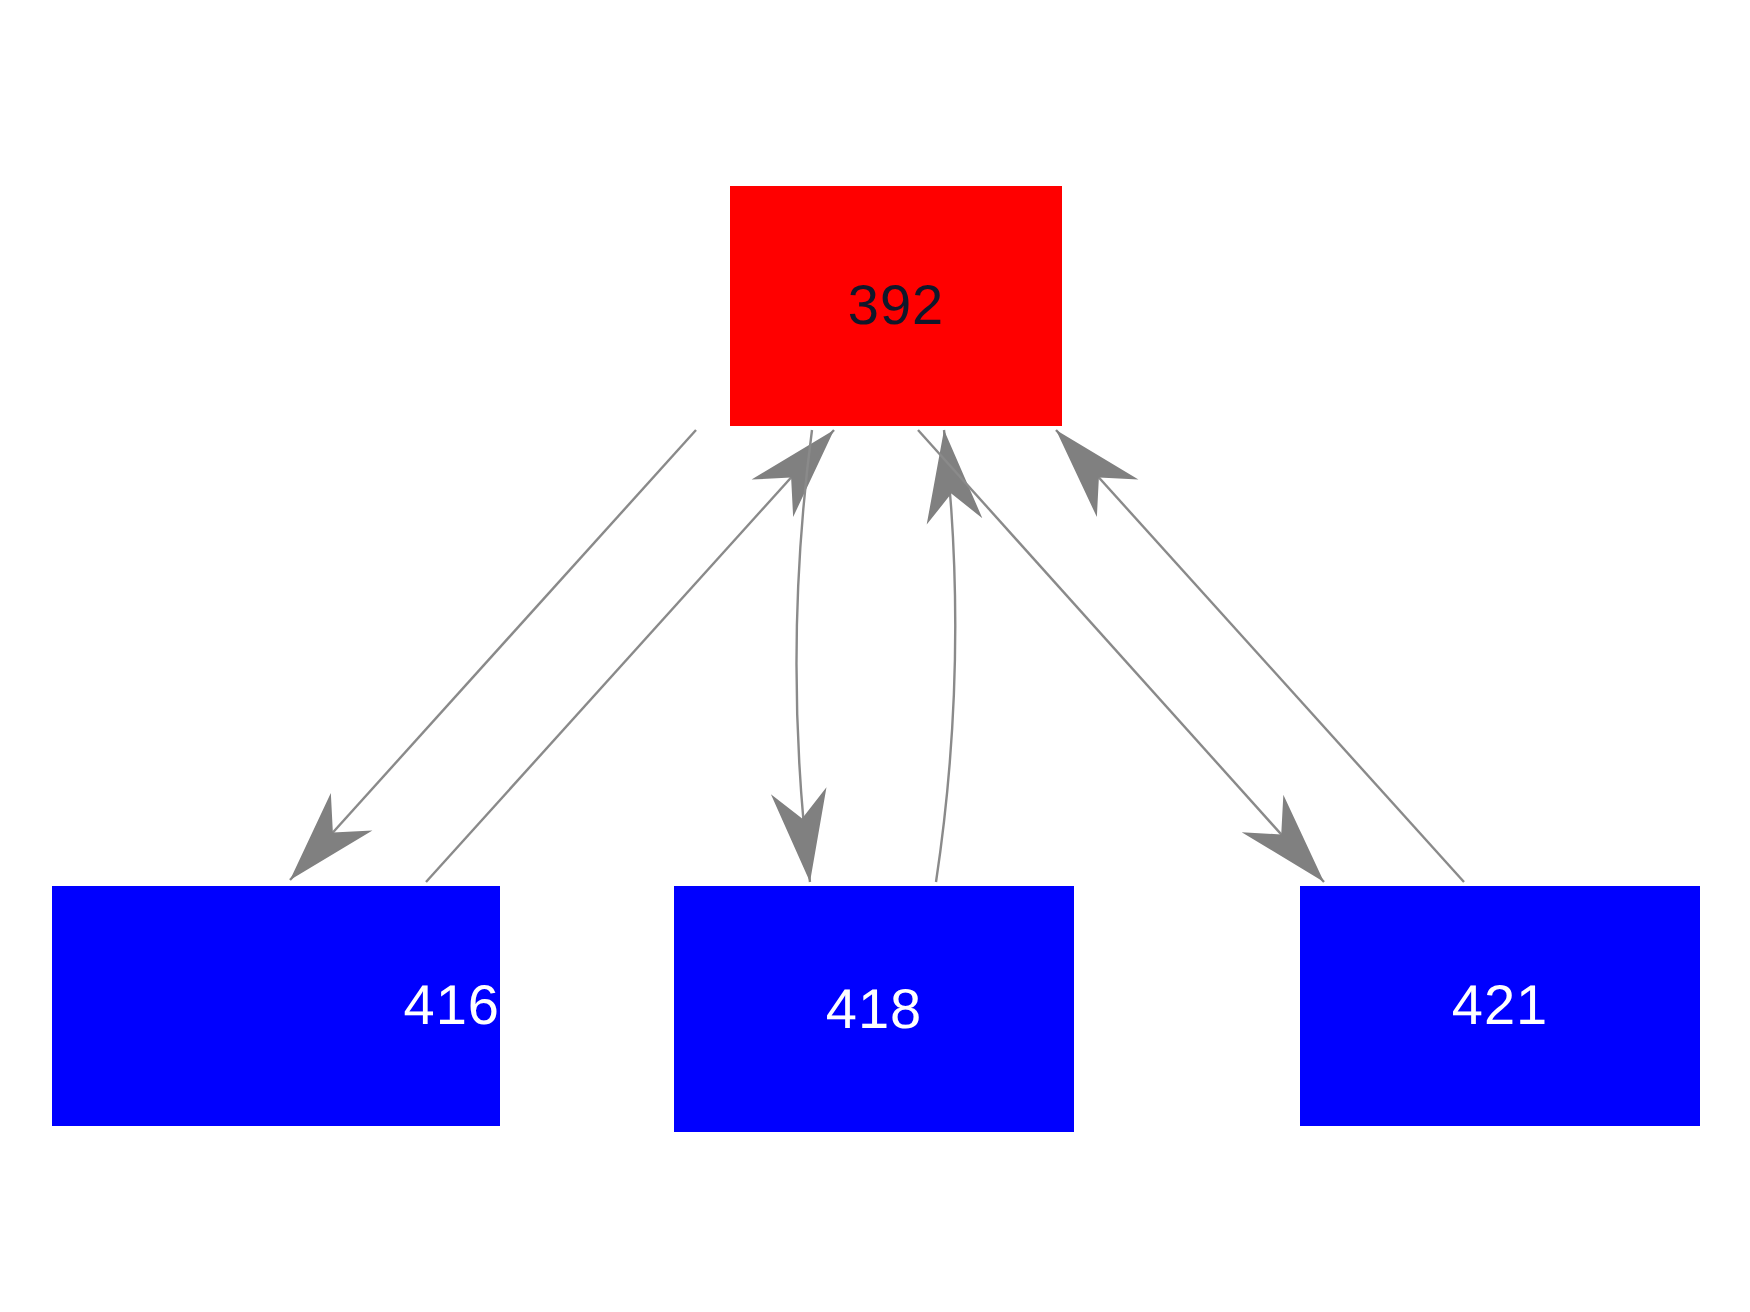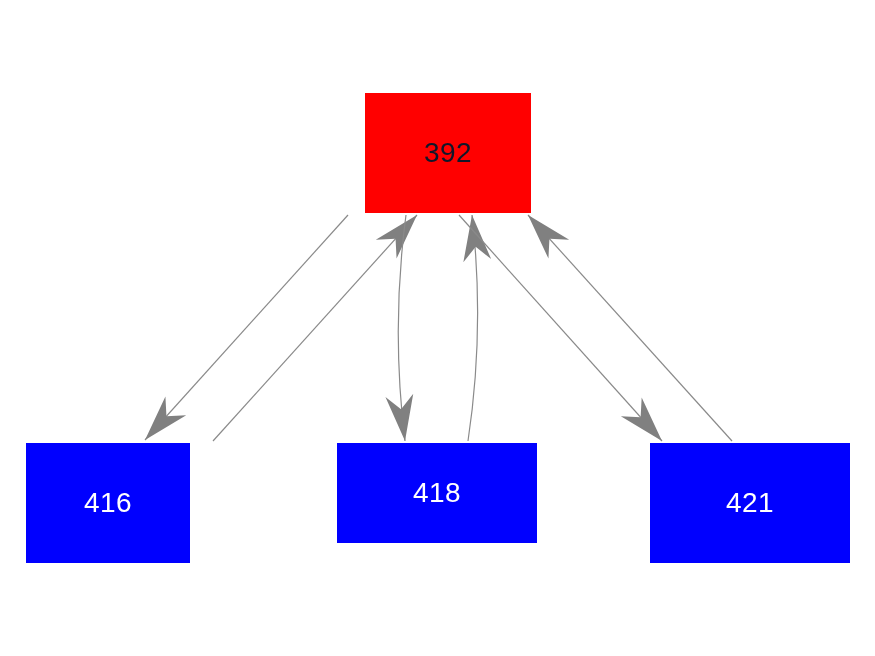--- a/index.html
+++ b/index.html
@@ -47,23 +47,23 @@
       <path d="M 0 0 L -46 14 L -32 0 L -46 -14 Z" fill="#808080" transform="translate(472 215) rotate(-96.56269850893749)"></path>
       <path d="M 459 215 L 662 441" fill="none" stroke="#8a8a8a" stroke-width="1.2"></path>
       <path d="M 0 0 L -46 14 L -32 0 L -46 -14 Z" fill="#808080" transform="translate(662 441) rotate(48.06886361009864)"></path>
       <path d="M 732 441 L 528 215" fill="none" stroke="#8a8a8a" stroke-width="1.2"></path>
       <path d="M 0 0 L -46 14 L -32 0 L -46 -14 Z" fill="#808080" transform="translate(528 215) rotate(-132.07114180030692)"></path>
     </svg>
   <div id="node-layer">
       <div class="node" style="left: 337px; top: 93px; width: 166px; height: 120px; background: rgb(255, 0, 0); color: #0f172a; margin-left: 28px;">
         <span>392</span>
       </div>
-      <div class="node" style="left: 26px; top: 443px; width: 164px; height: 120px; background: rgb(0, 0, 255); color: rgb(255, 255, 255);">
+      <div class="node" style="left: 26px; top: 443px; width: 224px; height: 120px; background: rgb(0, 0, 255); color: rgb(255, 255, 255); justify-content: flex-end;">
         <span>416</span>
       </div>
-      <div class="node" style="left: 337px; top: 443px; width: 200px; height: 100px; background: rgb(0, 0, 255); color: rgb(255, 255, 255);">
+      <div class="node" style="left: 337px; top: 443px; width: 200px; height: 123px; background: rgb(0, 0, 255); color: rgb(255, 255, 255);">
         <span>418</span>
       </div>
       <div class="node" style="left: 650px; top: 443px; width: 200px; height: 120px; background: rgb(0, 0, 255); color: rgb(255, 255, 255); justify-content: center;">
         <span>421</span>
       </div>
     </div>
 </div>
 
 </body></html>

